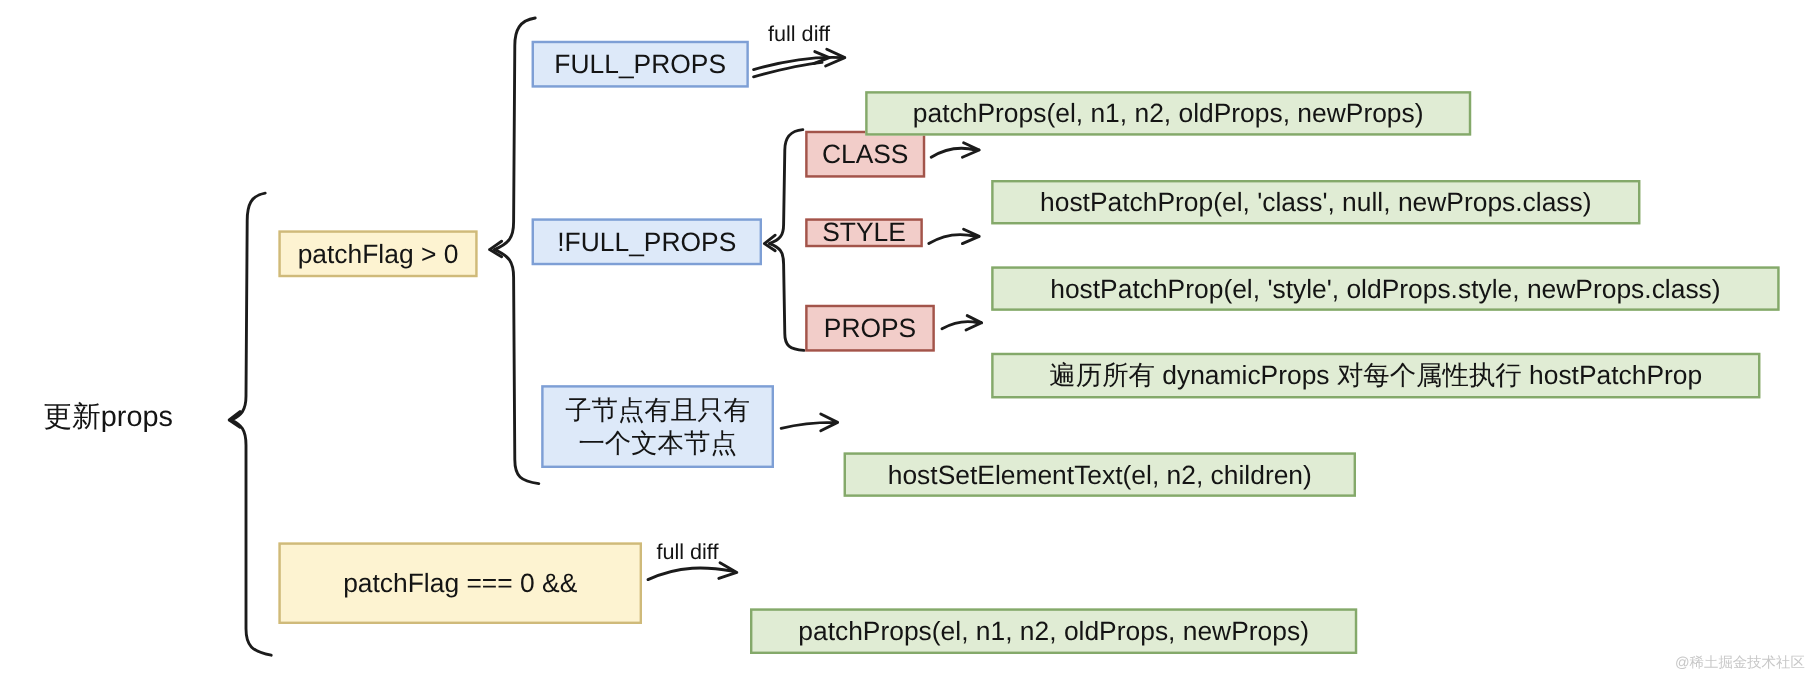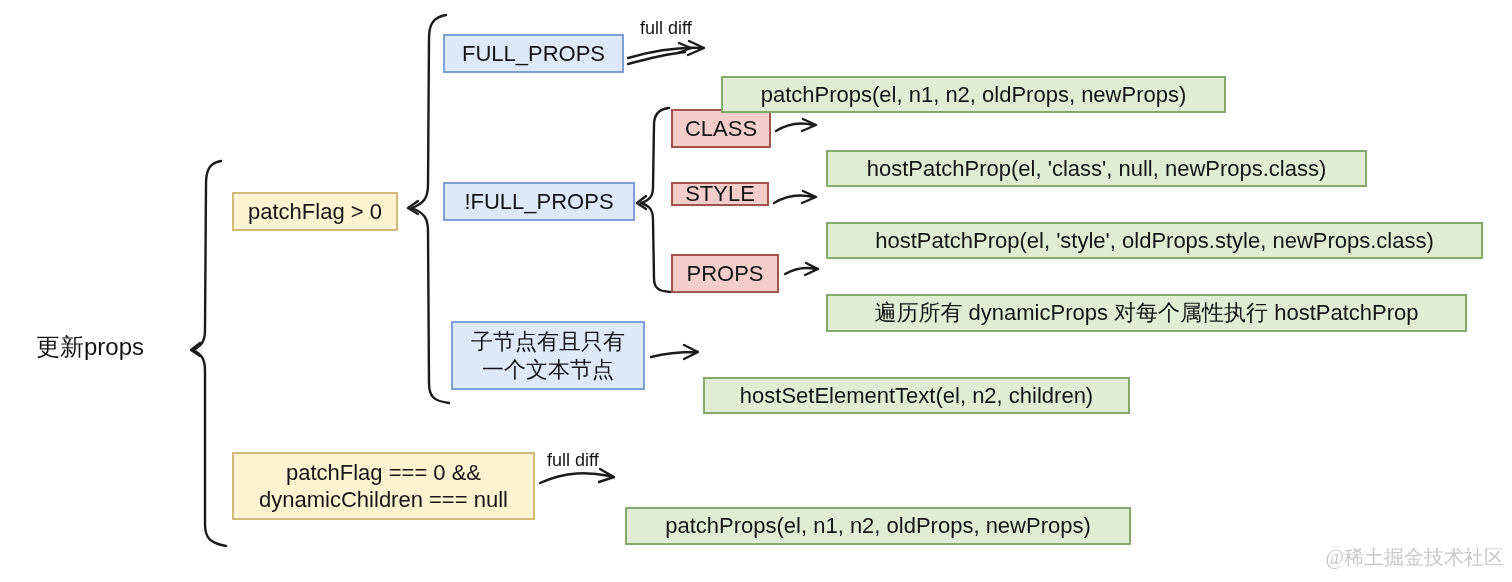--- a/index.html
+++ b/index.html
@@ -15,21 +15,21 @@
     align-items:center; justify-content:center; white-space:nowrap;
     font-size:22px; line-height:1.25; border:2px solid; text-align:center;
   }
   .yellow { background:var(--yellow-fill); border-color:var(--yellow-border); }
   .blue   { background:var(--blue-fill);   border-color:var(--blue-border); }
   .red    { background:var(--red-fill);    border-color:var(--red-border); }
   .green  { background:var(--green-fill);  border-color:var(--green-border);margin-top:40px; }
   .freetext { position:absolute; white-space:nowrap; }
   .root-label { font-size:24px; }
   .edge-label { font-size:18px; }
-  .watermark { font-size:20px; color:var(--watermark);font-family:Liberation Serif, serif; }
+  .watermark { font-size:12px; color:var(--watermark); }
 </style>
 </head>
 <body>
 
 <div id="canvas">
 
   <svg id="wires" viewBox="0 0 1512 582">
 
     <path d="M 221,161 C 209,163 206,171 206,184 L 205,330 C 205,342 201,346 193,350 C 201,354 205,358 205,371 L 205,524 C 205,538 210,543 226,546"></path>
     <path d="M 191,350 L 200,343 M 191,350 L 200,356"></path>
@@ -55,21 +55,20 @@
   </svg>
 
   <div class="freetext root-label" style="left:36px; top:331px;">更新props</div>
 
   <div class="box yellow" style="left:232px; top:192px; width:166px; height:39px;">
     <span>patchFlag &gt; 0</span>
   </div>
 
   <div class="box yellow" style="left:232px; top:452px; width:303px; height:68px;text-align:center;">
     <span>patchFlag === 0  &amp;&amp;</span>
-    <span>dynamicChildren === null</span>
   </div>
 
   <div class="box blue" style="left:443px; top:34px; width:181px; height:39px;">
     <span>FULL_PROPS</span>
   </div>
 
   <div class="box blue" style="left:443px; top:182px; width:192px; height:39px;">
     <span>!FULL_PROPS</span>
   </div>
 

